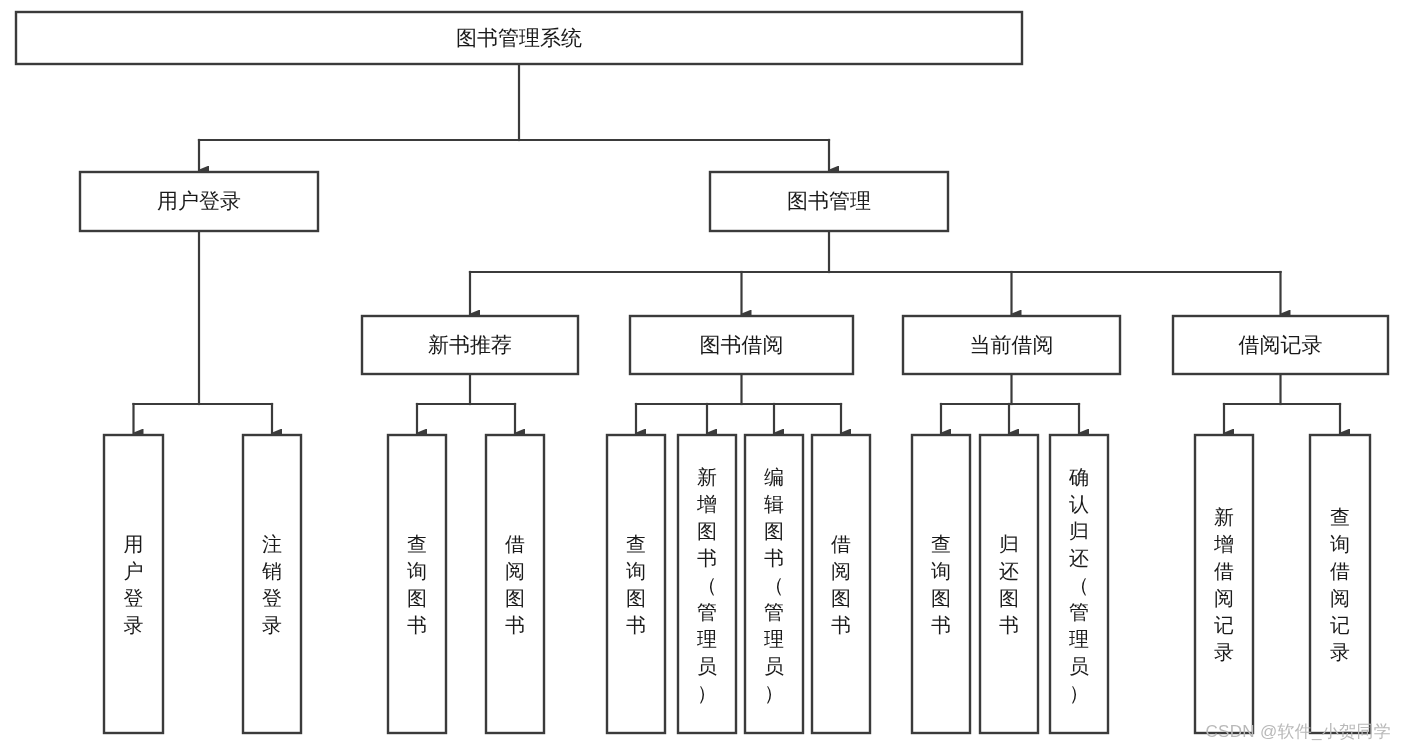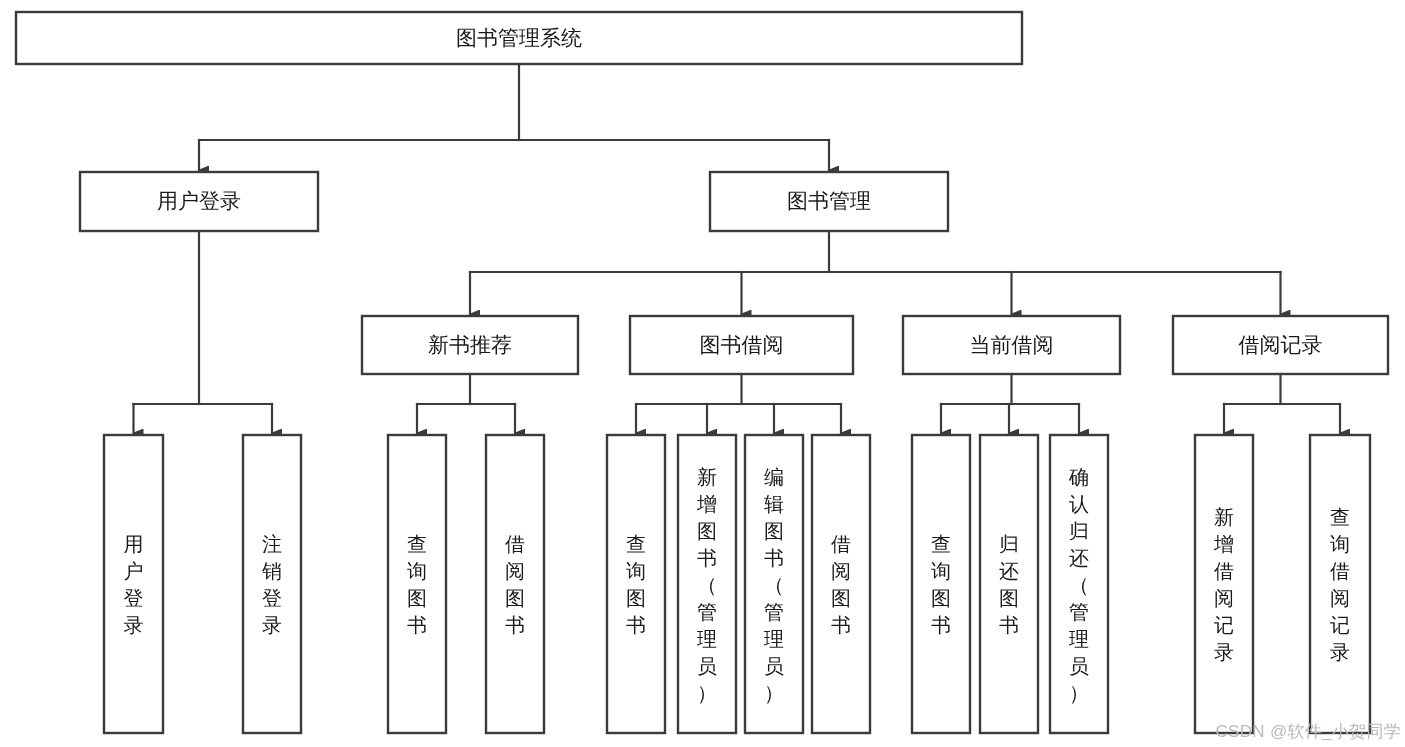--- a/index.html
+++ b/index.html
@@ -45,21 +45,21 @@
     dominant-baseline: middle;
   }
   .node-label-vertical {
     fill: #1a1a1a;
     font-family: "Liberation Sans", "DejaVu Sans", sans-serif;
     font-size: 20px;
     text-anchor: middle;
   }
   .watermark-text {
     position: absolute;
-    right: 4px;
+    right: 14px;
     bottom: 4px;
     font-family: "Liberation Sans", "DejaVu Sans", sans-serif;
     font-size: 17px;
     color: #b9b9b9;
     white-space: nowrap;
     letter-spacing: 0.3px;
     pointer-events: none;
   }
 </style>
 </head>

